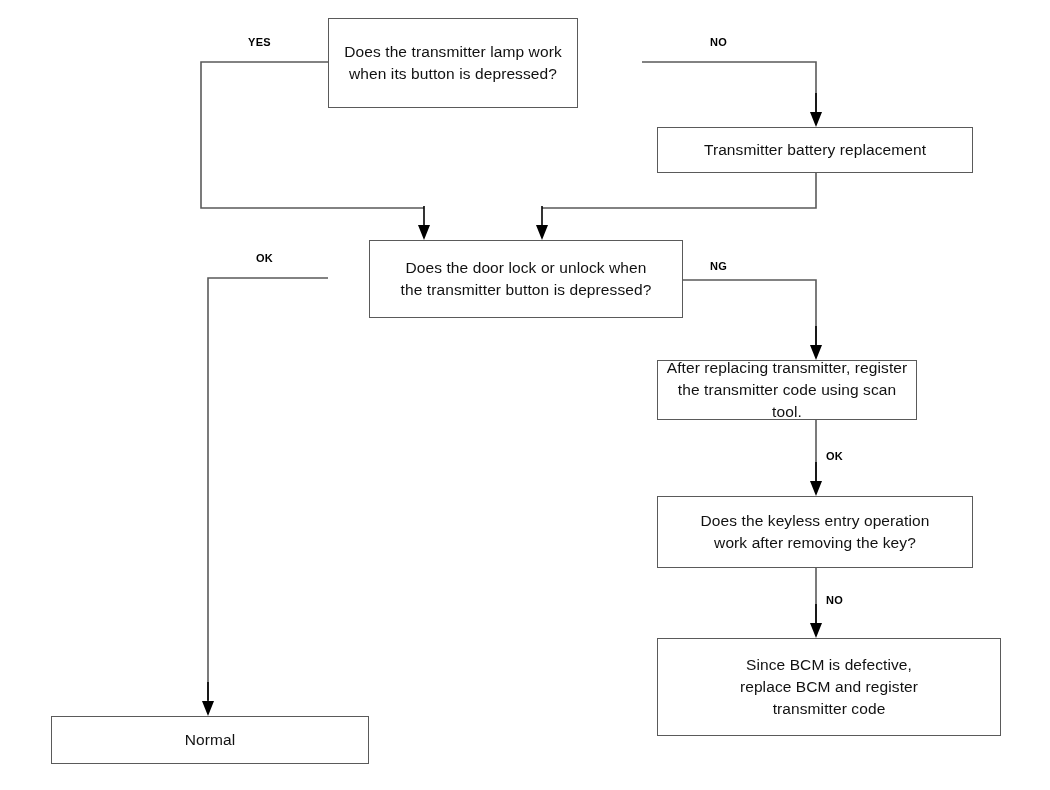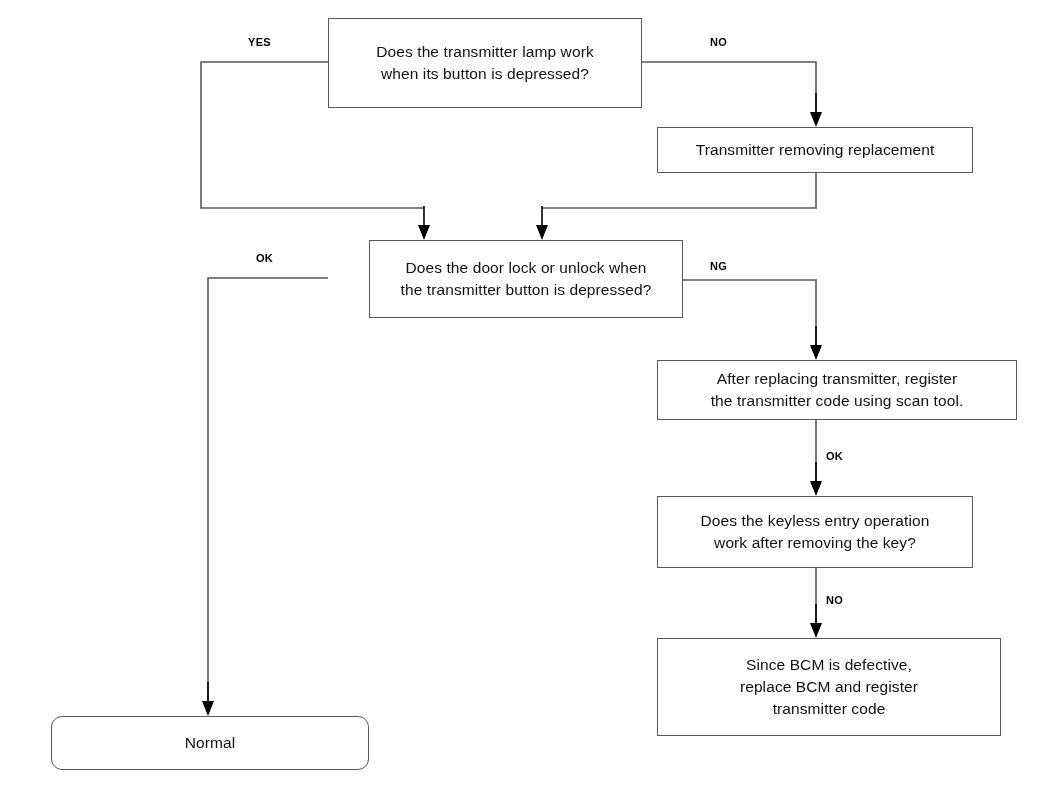--- a/index.html
+++ b/index.html
@@ -78,45 +78,45 @@
         <polyline points="816,420 816,481" fill="none" stroke="#5a5a5a" stroke-width="1.6"></polyline>
         <line x1="816" y1="462" x2="816" y2="484" stroke="#000000" stroke-width="1.6"></line>
         <polygon points="810,481 822,481 816,496" fill="#000000"></polygon>
         <polyline points="816,568 816,623" fill="none" stroke="#5a5a5a" stroke-width="1.6"></polyline>
         <line x1="816" y1="604" x2="816" y2="626" stroke="#000000" stroke-width="1.6"></line>
         <polygon points="810,623 822,623 816,638" fill="#000000"></polygon>
       </g>
   </svg>
 
   <div id="node-layer">
-      <div class="node" style="left: 328px; top: 18px; width: 314px; height: 90px;">
+      <div class="node" style="left: 328px; top: 18px; width: 250px; height: 90px;">
         <span class="txt">Does the transmitter lamp work
 when its button is depressed?</span>
       </div>
       <div class="node" style="left: 657px; top: 127px; width: 316px; height: 46px;">
-        <span class="txt">Transmitter removing replacement</span>
+        <span class="txt">Transmitter battery replacement</span>
       </div>
       <div class="node" style="left: 328px; top: 240px; width: 314px; height: 78px; margin-left: 41px;">
         <span class="txt">Does the door lock or unlock when
 the transmitter button is depressed?</span>
       </div>
-      <div class="node" style="left: 657px; top: 360px; width: 360px; height: 60px;">
+      <div class="node" style="left: 657px; top: 360px; width: 260px; height: 60px;">
         <span class="txt">After replacing transmitter, register
 the transmitter code using scan tool.</span>
       </div>
       <div class="node" style="left: 657px; top: 496px; width: 316px; height: 72px;">
         <span class="txt">Does the keyless entry operation
 work after removing the key?</span>
       </div>
       <div class="node" style="left: 657px; top: 638px; width: 344px; height: 98px;">
         <span class="txt">Since BCM is defective,
 replace BCM and register
 transmitter code</span>
       </div>
-      <div class="node" style="left: 51px; top: 716px; width: 318px; height: 54px; border-radius: 11px;">
+      <div class="node" style="left: 51px; top: 716px; width: 318px; height: 48px;">
         <span class="txt">Normal</span>
       </div>
     </div>
   <div id="label-layer">
       <div class="edge-label" style="left: 248px; top: 36px;">YES</div>
       <div class="edge-label" style="left: 710px; top: 36px;">NO</div>
       <div class="edge-label" style="left: 256px; top: 252px;">OK</div>
       <div class="edge-label" style="left: 710px; top: 260px;">NG</div>
       <div class="edge-label" style="left: 826px; top: 450px;">OK</div>
       <div class="edge-label" style="left: 826px; top: 594px;">NO</div>

